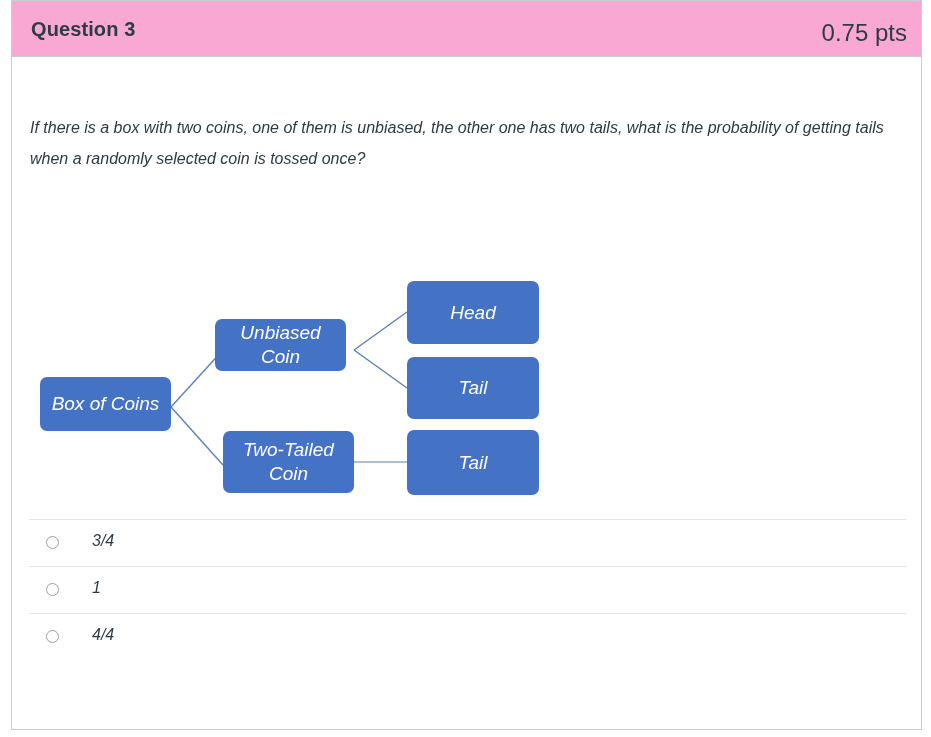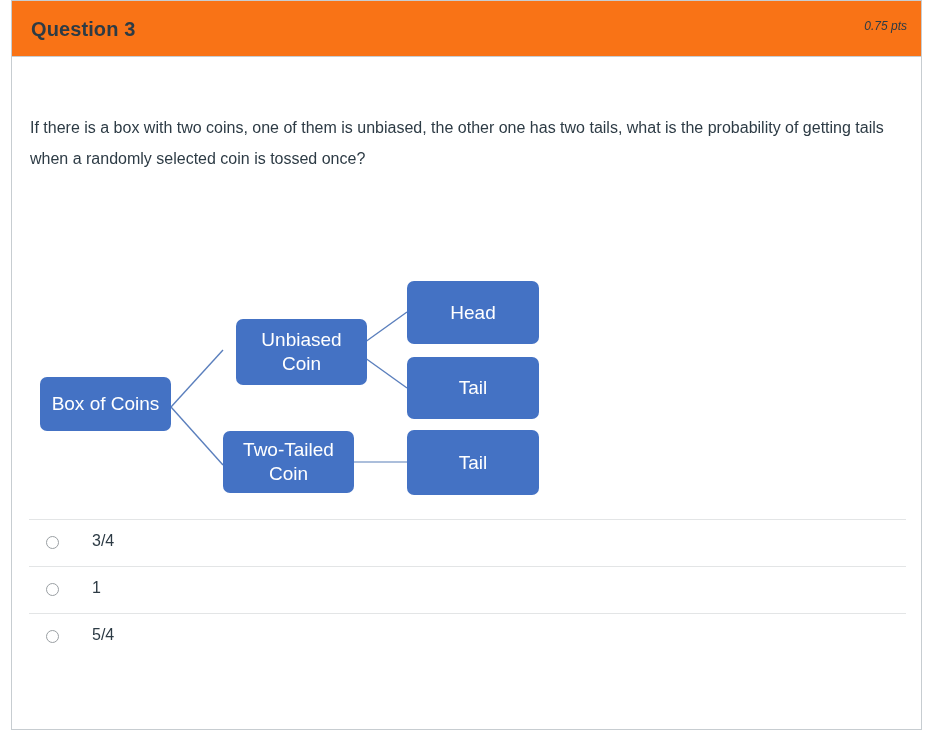--- a/index.html
+++ b/index.html
@@ -26,50 +26,50 @@
     box-sizing: border-box;
     background: #ffffff;
   }
 
   .question-header {
     position: absolute;
     left: 0;
     top: 0;
     right: 0;
     height: 57px;
-    background: #f97316;
+    background: #f9a8d4;
     border-bottom: 1px solid #c7cdd1;
     border-top: 1px solid #c7cdd1;
     box-sizing: border-box;
   }
   .question-title {
     position: absolute;
     left: 19px;
     top: 17px;
     font-size: 20px;
     font-weight: bold;
     color: #2d3b45;
     letter-spacing: 0.1px;
   }
   .question-points {
     position: absolute;
     right: 14px;
     top: 18px;
-    font-size: 12px;
+    font-size: 24px;
     font-weight: normal;
     color: #2d3b45;
-    font-style: italic;
   }
 
   .question-body {
     position: absolute;
     left: 0;
     top: 57px;
     right: 0;
     bottom: 0;
+    font-style: italic;
   }
 
   .question-text {
     position: absolute;
     left: 18px;
     top: 55px;
     width: 860px;
     font-size: 16px;
     line-height: 31px;
     color: #2d3b45;
@@ -98,21 +98,21 @@
     display: flex;
     align-items: center;
     justify-content: center;
     text-align: center;
     box-sizing: border-box;
     padding: 2px 6px;
     z-index: 2;
   }
 
   .node-root      { left: 18px;  top: 170px; width: 131px; height: 54px; }
-  .node-unbiased  { left: 214px; top: 112px; width: 131px; height: 66px; }
+  .node-unbiased  { left: 193px; top: 112px; width: 131px; height: 52px; }
   .node-twotailed { left: 201px; top: 224px; width: 131px; height: 62px; }
   .node-head      { left: 385px; top: 74px;  width: 132px; height: 63px; }
   .node-tail-1    { left: 385px; top: 150px; width: 132px; height: 62px; }
   .node-tail-2    { left: 385px; top: 223px; width: 132px; height: 65px; }
 
   
   .answers {
     position: absolute;
     left: 17px;
     top: 462px;
@@ -188,19 +188,19 @@
       </div>
 
 
       <div class="answer-row">
         <span class="answer-radio"></span>
         <span class="answer-label">1</span>
       </div>
 
       <div class="answer-row">
         <span class="answer-radio"></span>
-        <span class="answer-label">5/4</span>
+        <span class="answer-label">4/4</span>
       </div>
 
     </div>
 
   </div>
 </div>
 
 </body></html>

